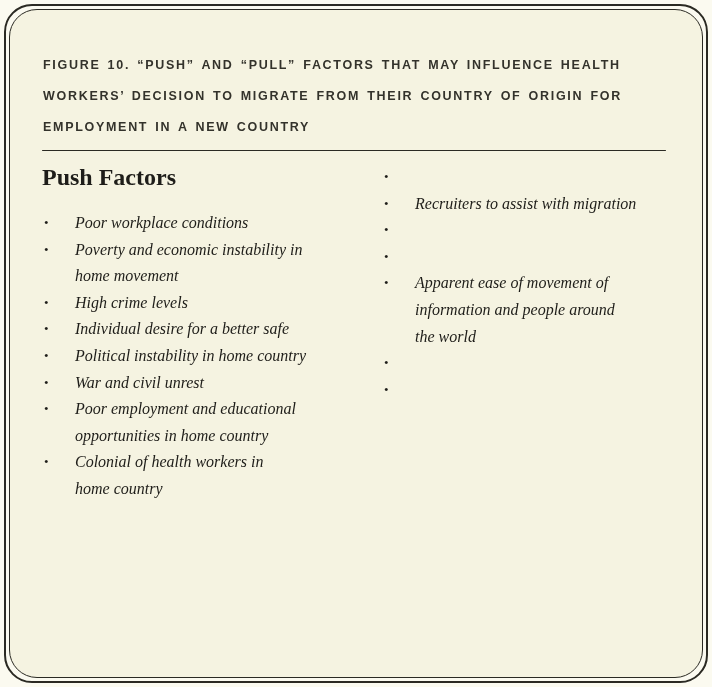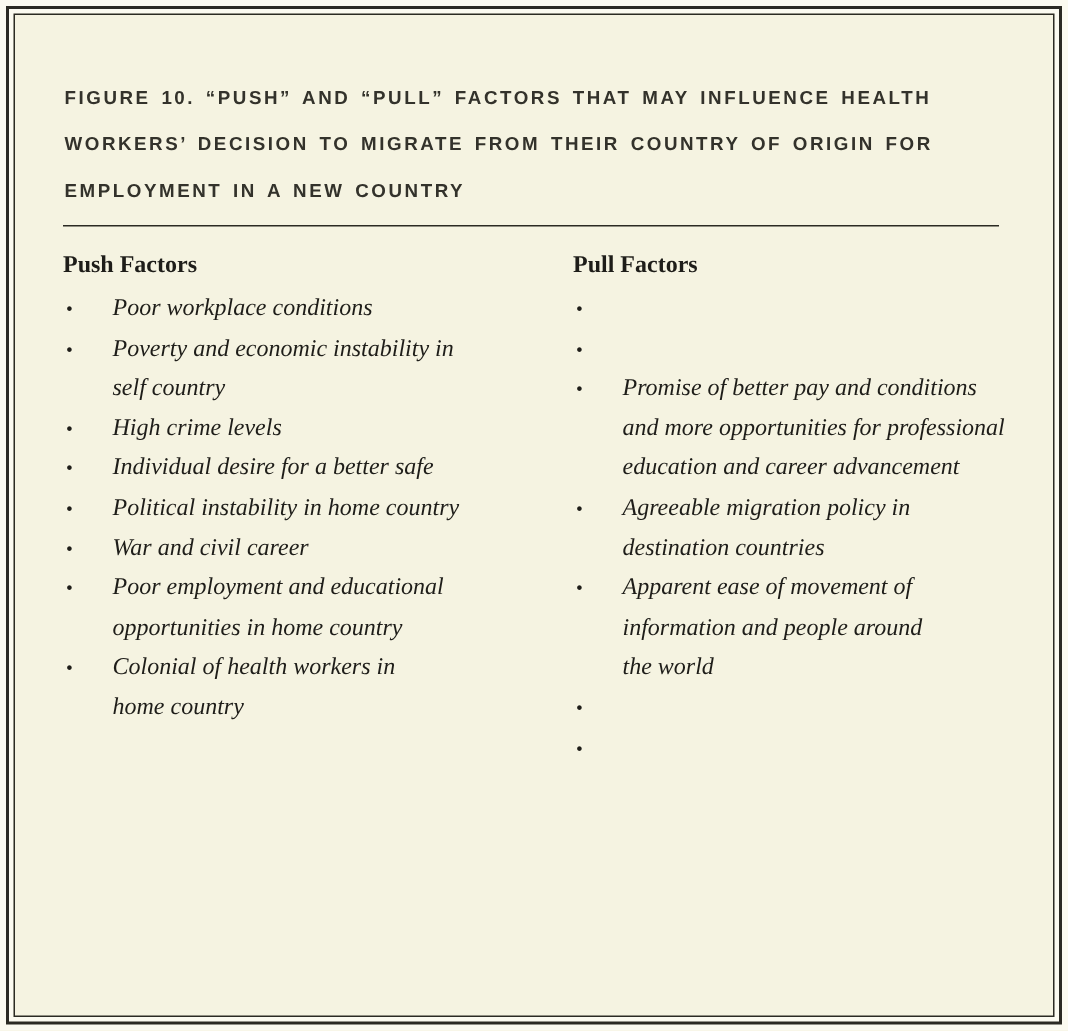--- a/index.html
+++ b/index.html
@@ -2,21 +2,21 @@
 <html style="--page-background: #fbfaf0; --panel-background: #f5f3e1; --border: #2b2a23; --title-text: #33322b; --body-text: #1e1d19;"><head>
 <meta charset="utf-8">
 <style>
   :root {
     --page-background: #fbfaf0;
     --panel-background: #f5f3e1;
     --border: #2b2a23;
     --title-text: #33322b;
     --body-text: #1e1d19;
   }
-  * { margin: 0; padding: 0; box-sizing: border-box; }
+  * { margin: 0; padding: 0; box-sizing: border-box; border-radius: 28px; }
   html, body { width: 712px; height: 687px; }
   body {
     font-family: "Liberation Serif", serif;
     background: var(--page-background, #fbfaf0);
     position: relative;
   }
   .frame-outer {
     position: absolute;
     left: 4px; top: 4px; right: 4px; bottom: 4px;
     border: 2px solid var(--border, #2b2a23);
@@ -48,25 +48,25 @@
     margin: 7px 22px 0 10px;
   }
   .columns {
     display: flex;
     margin-top: 13px;
     padding-left: 10px;
   }
   .col { width: 340px; flex: 0 0 340px; }
   .col.right { width: auto; flex: 1 1 auto; }
   .col-heading {
-    font-size: 16px;
+    font-size: 24px;
     font-weight: bold;
     line-height: 26px;
     color: var(--body-text, #1e1d19);
-    margin-bottom: 3px;
+    margin-bottom: 20px;
   }
   ul.factor-list { list-style: none; }
   li.factor-item {
     display: grid;
     grid-template-columns: 33px 1fr;
     font-size: 16px;
     line-height: 26.6px;
     color: var(--body-text, #1e1d19);
   }
   .bullet {
@@ -92,70 +92,65 @@
       <div class="col left">
         <div class="col-heading">Push Factors</div>
         <ul class="factor-list">
           <li class="factor-item">
             <span class="bullet">•</span>
             <span class="factor-text">Poor workplace conditions</span>
           </li>
           <li class="factor-item">
             <span class="bullet">•</span>
             <span class="factor-text">Poverty and economic instability in
-self country</span>
+home movement</span>
           </li>
           <li class="factor-item">
             <span class="bullet">•</span>
             <span class="factor-text">High crime levels</span>
           </li>
           <li class="factor-item">
             <span class="bullet">•</span>
             <span class="factor-text">Individual desire for a better safe</span>
           </li>
           <li class="factor-item">
             <span class="bullet">•</span>
             <span class="factor-text">Political instability in home country</span>
           </li>
           <li class="factor-item">
             <span class="bullet">•</span>
-            <span class="factor-text">War and civil career</span>
+            <span class="factor-text">War and civil unrest</span>
           </li>
           <li class="factor-item">
             <span class="bullet">•</span>
             <span class="factor-text">Poor employment and educational
 opportunities in home country</span>
           </li>
           <li class="factor-item">
             <span class="bullet">•</span>
             <span class="factor-text">Colonial of health workers in
 home country</span>
           </li>
         </ul>
       </div>
 
       <div class="col right">
-        <div class="col-heading">Pull Factors</div>
         <ul class="factor-list">
           <li class="factor-item">
             <span class="bullet">•</span>
           </li>
           <li class="factor-item">
             <span class="bullet">•</span>
+            <span class="factor-text">Recruiters to assist with migration</span>
           </li>
           <li class="factor-item">
             <span class="bullet">•</span>
-            <span class="factor-text">Promise of better pay and conditions
-and more opportunities for professional
-education and career advancement</span>
           </li>
           <li class="factor-item">
             <span class="bullet">•</span>
-            <span class="factor-text">Agreeable migration policy in
-destination countries</span>
           </li>
           <li class="factor-item">
             <span class="bullet">•</span>
             <span class="factor-text">Apparent ease of movement of
 information and people around
 the world</span>
           </li>
           <li class="factor-item">
             <span class="bullet">•</span>
           </li>

